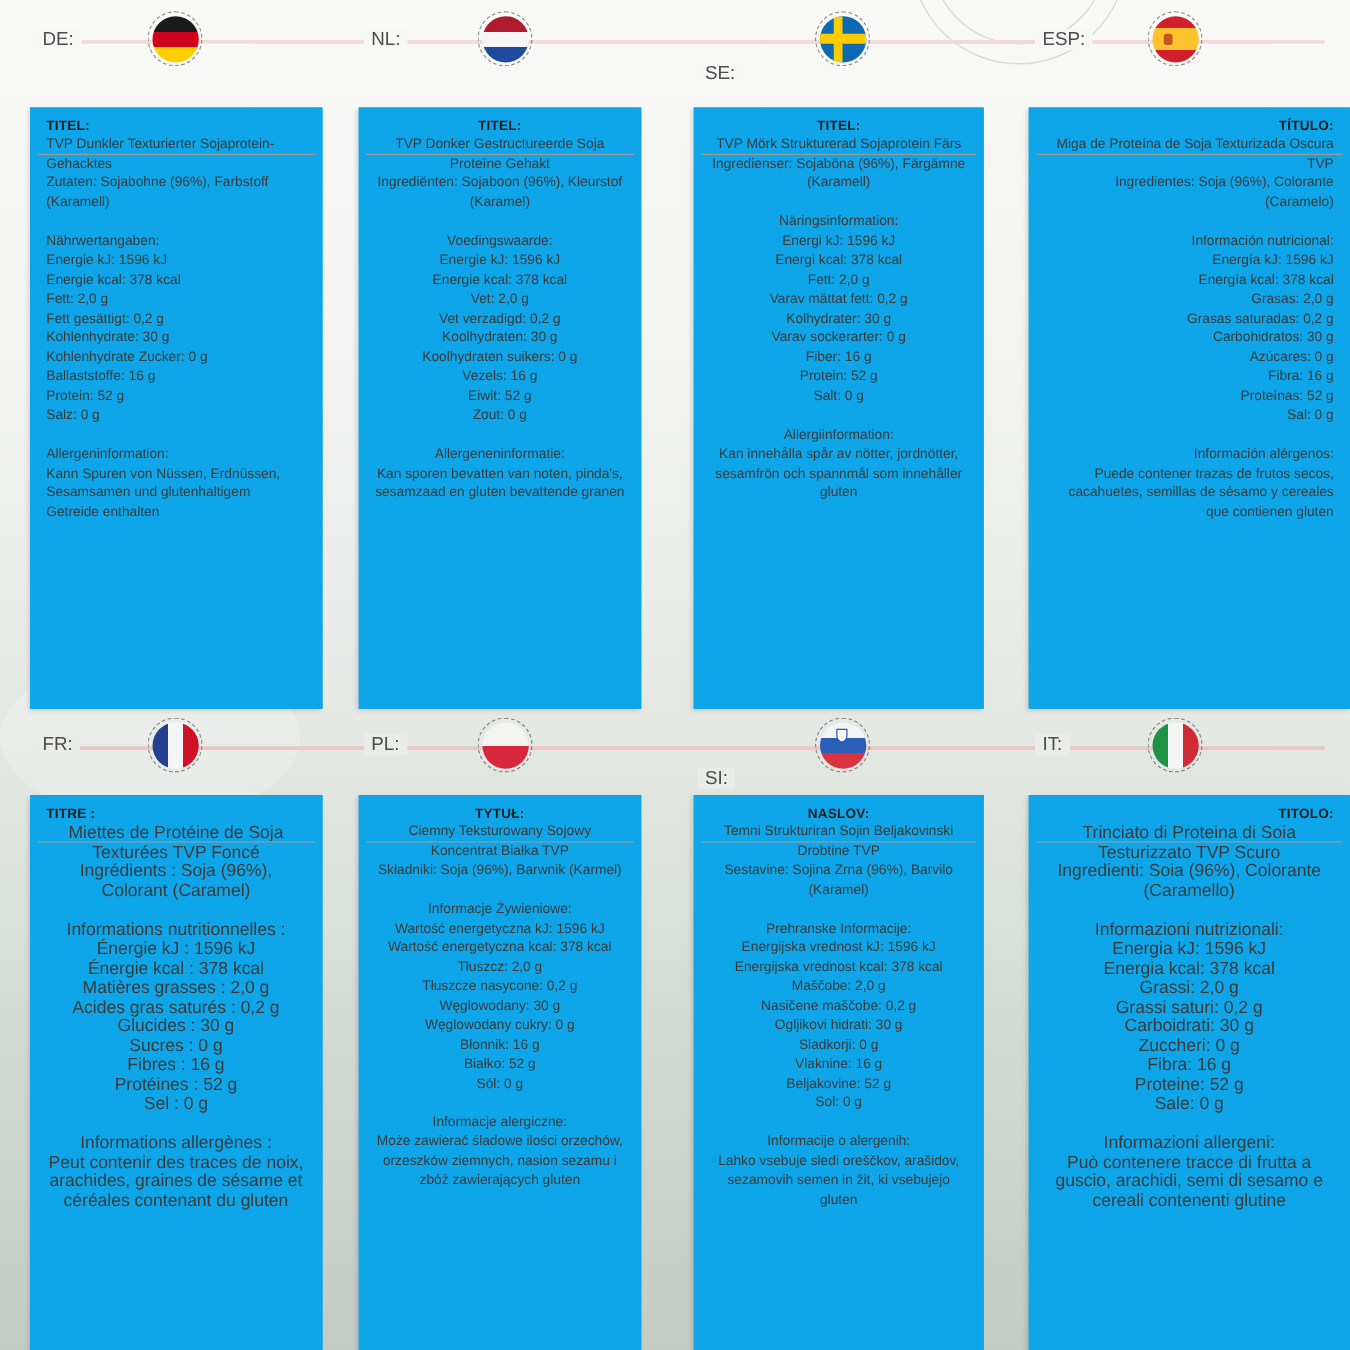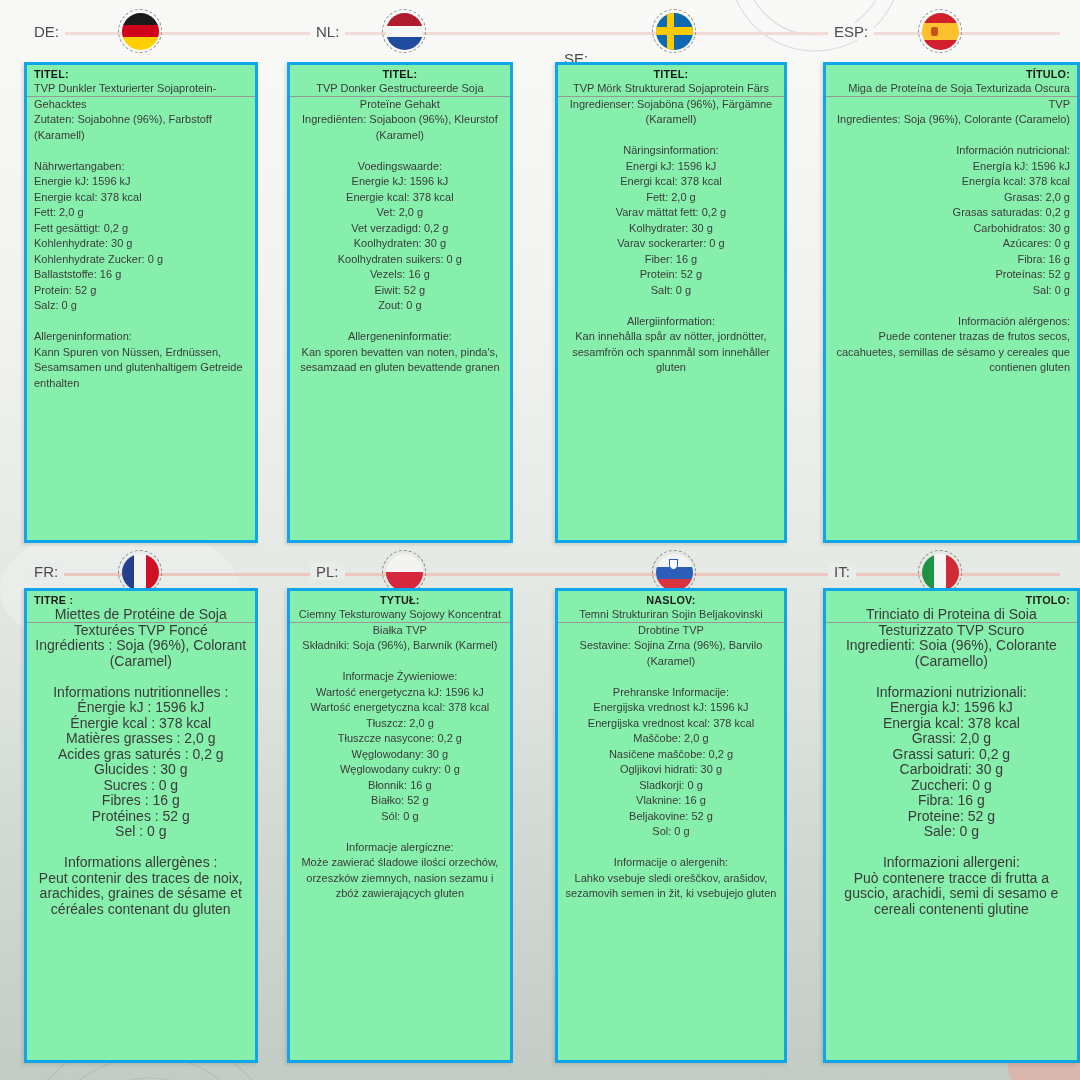--- a/index.html
+++ b/index.html
@@ -13,21 +13,21 @@
   
   .hrow{position:relative;z-index:2;}
   .hrow1{height:62px;}
   .hrow2{height:45px;}
   .hline{position:absolute;height:3px;border-radius:2px;z-index:1;}
   .hrow1 .hline{left:56px;right:20px;top:32px;background:#f0dbd7;}
   .hrow2 .hline{left:50px;right:20px;top:30px;background:#ecc6bf;}
   .hlabel{position:absolute;font-size:15px;color:#4c4c4c;padding:0 6px;z-index:2;}
   .hrow1 .hlabel{top:23px;background:#f7f7f6;}
   .hrow2 .hlabel{top:20px;background:#eaece9;}
-  .hl1{left:28px;text-align:right;} .hl2{left:310px;} .hl3{left:558px;margin-top:27px;} .hl4{left:828px;}
+  .hl1{left:28px;text-align:right;} .hl2{left:291px;} .hl3{left:558px;margin-top:27px;} .hl4{left:828px;}
 
   
   .ring{position:absolute;z-index:3;width:42px;height:42px;border:1.6px dashed rgba(70,70,70,.6);
         border-radius:50%;display:flex;align-items:center;justify-content:center;transform:translateX(-50%);}
   .hrow1 .ring{top:9px;} .hrow2 .ring{top:7px;}
   .fx1{left:140px;} .fx2{left:404px;} .fx3{left:674px;} .fx4{left:940px;}
   .flag{width:37px;height:37px;border-radius:50%;display:block;position:relative;overflow:hidden;}
   .flag-de{background:linear-gradient(180deg,#1a1a1a 0 33%,#d0021b 33% 66%,#ffcf00 66%);}
   .flag-nl{background:linear-gradient(180deg,#b01b2e 0 34%,#f5f5f5 34% 66%,#1f4b9e 66%);}
   .flag-se{background:#0d6ab0;}
@@ -39,22 +39,22 @@
   .flag-pl{background:linear-gradient(180deg,#f3f3f1 0 50%,#d6273c 50%);}
   .flag-si{background:linear-gradient(180deg,#f2f3f4 0 34%,#2a5eb8 34% 67%,#d8333f 67%);}
   .flag-si::after{content:"";position:absolute;left:37%;top:16%;width:9px;height:11px;background:#fdfdfd;
                   border:1px solid #2a5eb8;border-radius:0 0 50% 50%;box-sizing:border-box;}
   .flag-it{background:linear-gradient(90deg,#1f9345 0 33%,#f5f5f5 33% 66%,#cf2b36 66%);}
 
   
   .cards{display:flex;position:relative;z-index:2;}
   .cards1 .card{height:481px;}
   .cards2 .card{height:475px;}
-  .card{position:relative;background:#86efac;border:3px solid #0ea5e9;box-sizing:border-box;
-        box-shadow:-2px 2px 3px rgba(60,60,60,.15);padding:3px 7px;}
+  .card{position:relative;background:#0ea5e9;border:6px solid #0ea5e9;box-sizing:border-box;
+        box-shadow:-2px 2px 3px rgba(60,60,60,.15);padding:3px 7px;margin-top:24px;}
   .c1{margin-left:24px;width:236px;}
   .c2{margin-left:29px;width:229px;}
   .c3{margin-left:42px;width:234px;}
   .c4{margin-left:36px;width:260px;}
   .card-label{display:block;font-weight:700;font-size:10.8px;line-height:13px;color:#1b1b1b;letter-spacing:.2px;}
   .card-text{font-size:11px;line-height:15.5px;color:#3b3b3b;white-space:pre-wrap;}
   .fs-s{font-size:14px;text-align:center;}
   .divider{position:absolute;left:0;right:0;top:31px;border-top:1px solid #9a9896;z-index:2;}
   .al{text-align:left;} .ac{text-align:center;} .ar{text-align:right;}
 </style>

